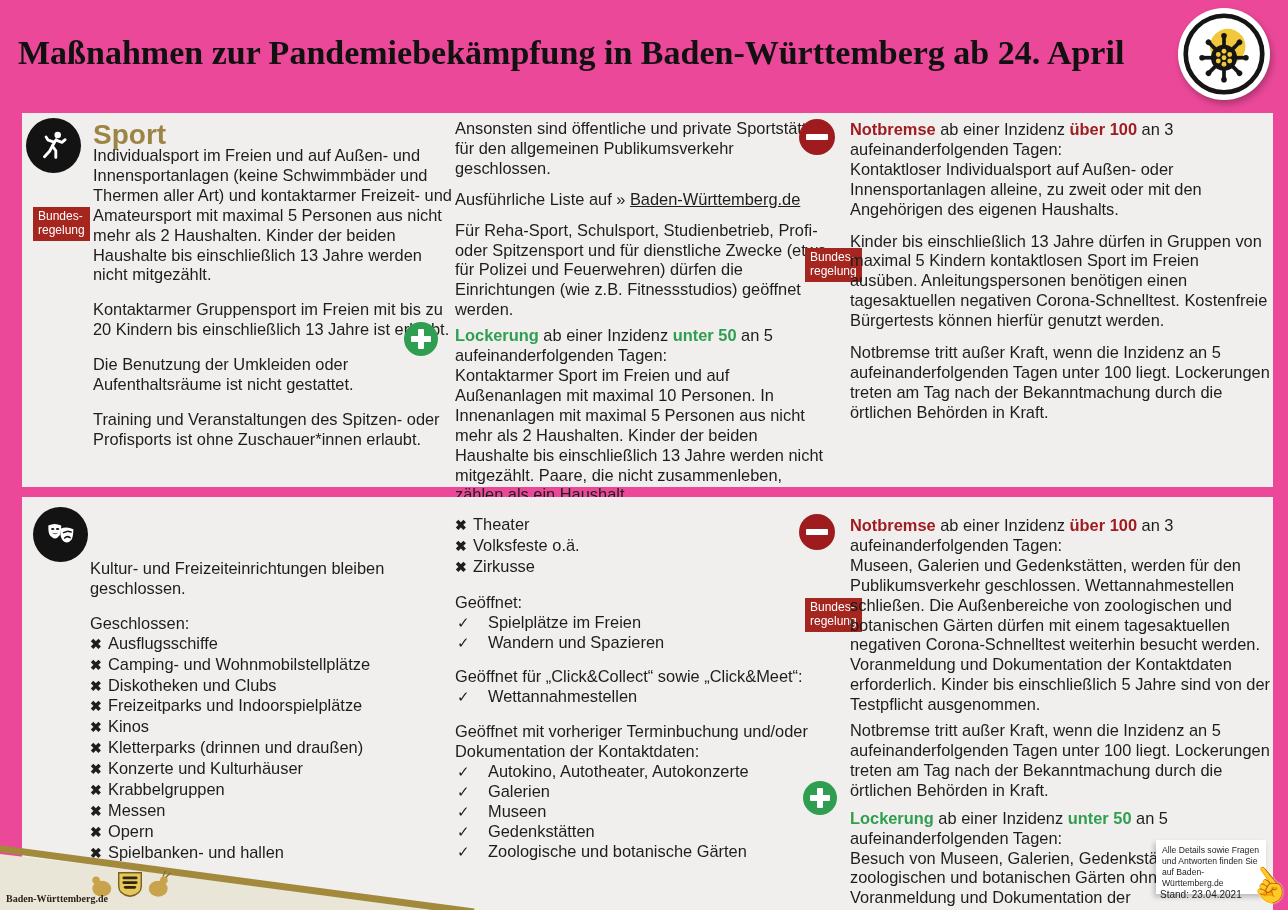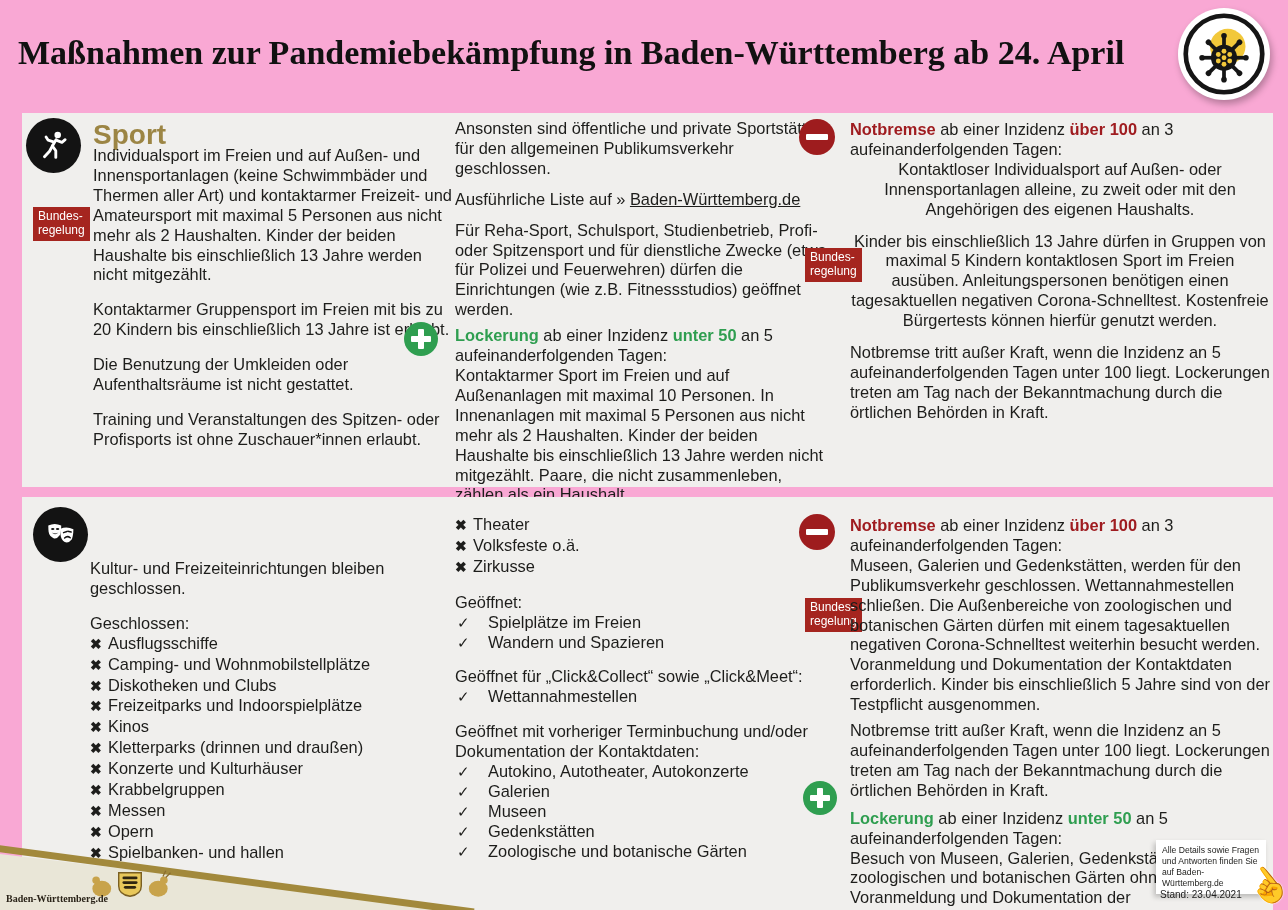--- a/index.html
+++ b/index.html
@@ -1,36 +1,36 @@
 <!DOCTYPE html>
 <html><head>
 <meta charset="utf-8">
 <style>
   * { margin:0; padding:0; box-sizing:border-box; }
   html,body { background:#fff; }
   #stage {
     position:relative; width:1288px; height:910px; overflow:hidden;
-    background:#f9a8d4; font-family:"Liberation Sans", sans-serif; color:#1d1d1b;
+    background:#ec4899; font-family:"Liberation Sans", sans-serif; color:#1d1d1b;
   }
   .abs { position:absolute; }
   .h1 { font-family:"Liberation Serif", serif; font-weight:bold; font-size:34px; color:#111; white-space:nowrap; }
   .panel { position:absolute; left:22px; width:1251px; background:#f0efed; }
   #panel-sport  { top:113px; height:374px; }
   #panel-kultur { top:497px; height:413px; }
   .sec-title { color:#9c8544; font-weight:bold; font-size:28px; position:absolute; }
   .txt { font-size:16.4px; line-height:19.9px; }
   .col { position:absolute; }
   .b  { font-weight:normal; }
   .rb { font-weight:bold; color:#9f1c20; }
   .gb { font-weight:bold; color:#2f9e50; }
   .lk { text-decoration:underline; cursor:pointer; }
   .p    { margin:0 0 15px 0; }
   .pm   { margin:0 0 11px 0; }
   .mb6  { margin:0 0 6px 0; }
-  .mb12 { margin:0 0 12px 0;text-align:center; }
+  .mb12 { margin:0 0 12px 0; }
   .mt15 { margin-top:15px; }
   .mt8  { margin-top:8px; }
   .badge { position:absolute; background:#a5251f; color:#fff; font-size:12px; line-height:13.5px; padding:3px 5px 4px 5px; }
   .circle-black { position:absolute; width:55px; height:55px; border-radius:50%; background:#131313;
                   display:flex; align-items:center; justify-content:center; }
   .minus-circle { position:absolute; width:36px; height:36px; border-radius:50%; background:#9e1c1e; }
   .minus-circle::after { content:""; position:absolute; left:7px; right:7px; top:15px; height:6px; background:#fff; border-radius:1px; }
   .plus-circle  { position:absolute; width:34px; height:34px; border-radius:50%; background:#2f9e50; }
   .plus-circle::before { content:""; position:absolute; left:7px; right:7px; top:14px; height:6px; background:#fff; border-radius:1px; }
   .plus-circle::after  { content:""; position:absolute; top:7px; bottom:7px; left:14px; width:6px; background:#fff; border-radius:1px; }

